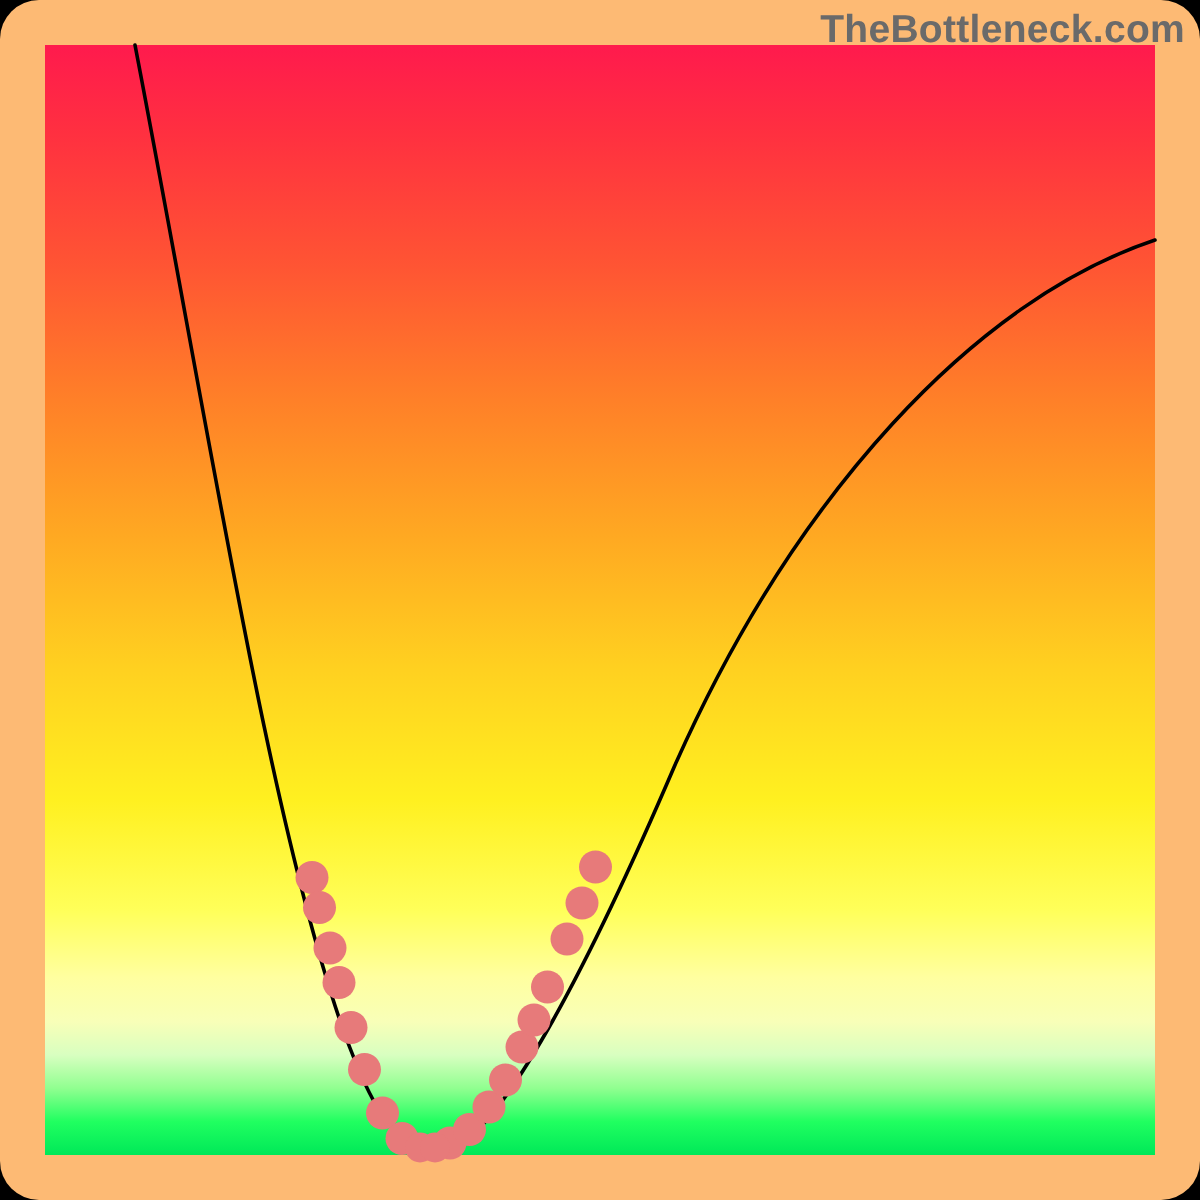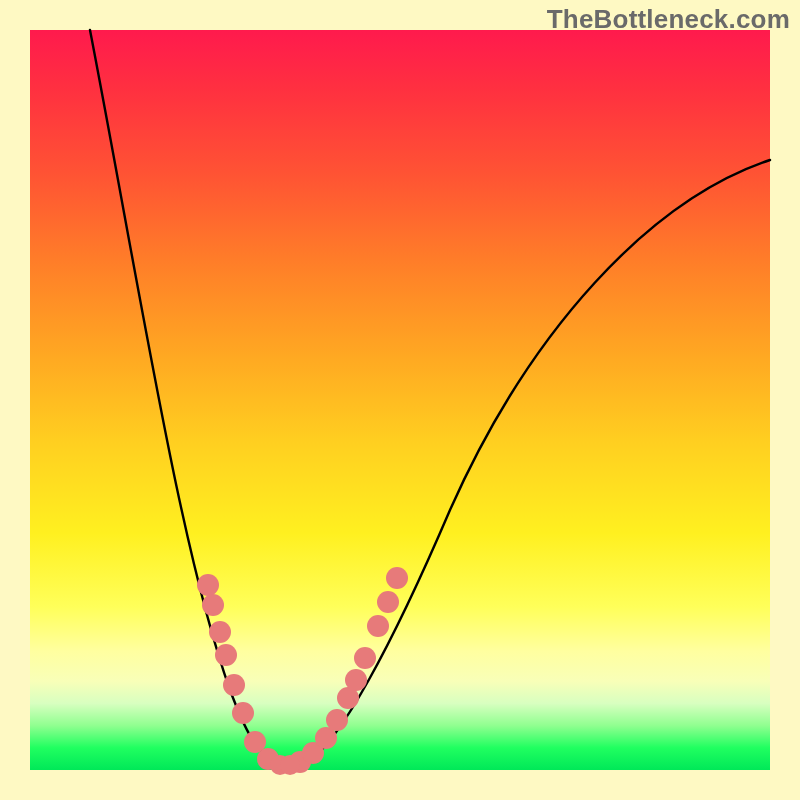--- a/index.html
+++ b/index.html
@@ -10,21 +10,22 @@
     overflow: hidden;
     background: #000;
     font-family: Arial, Helvetica, sans-serif;
   }
   .frame {
     position: absolute;
     left: 0;
     top: 0;
     width: 800px;
     height: 800px;
-    background: #fef9c3;
+    background: #fdba74;
+    border-radius: 26px;
   }
   .plot {
     position: absolute;
     left: 30px;
     top: 30px;
     width: 740px;
     height: 740px;
     background: linear-gradient(to bottom,
       #ff1a4d 0%,
       #ff3040 8%,

